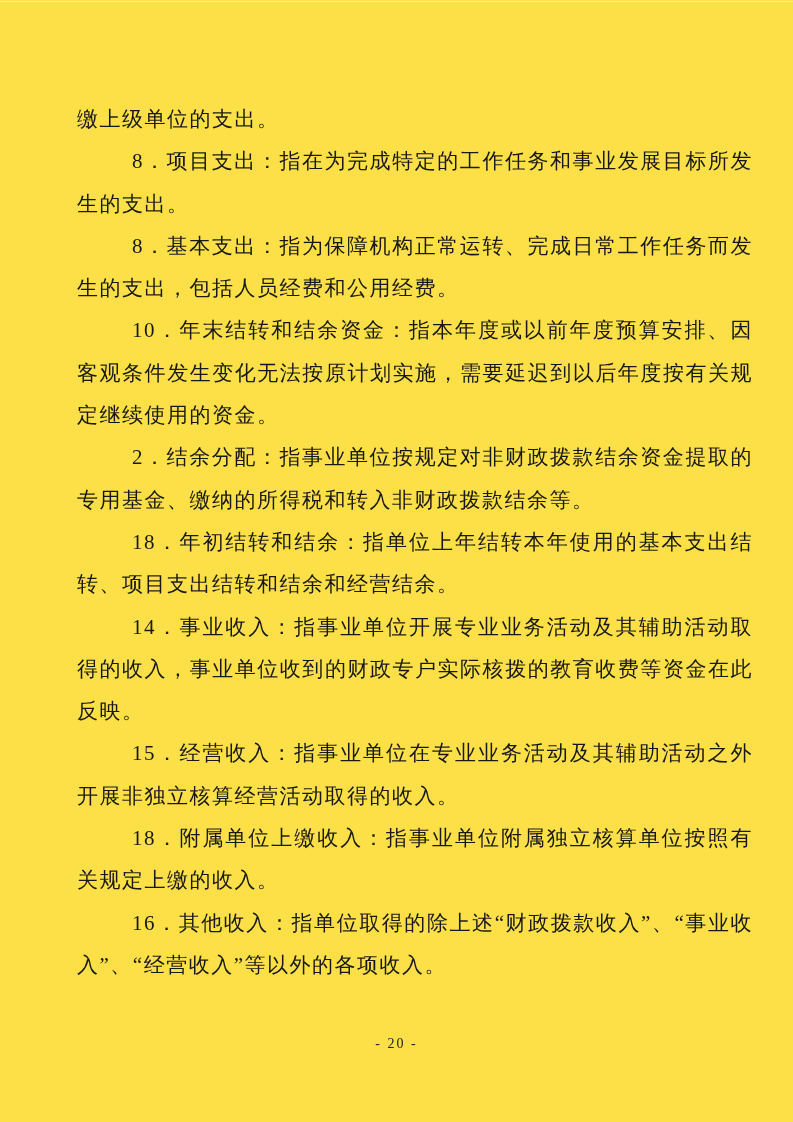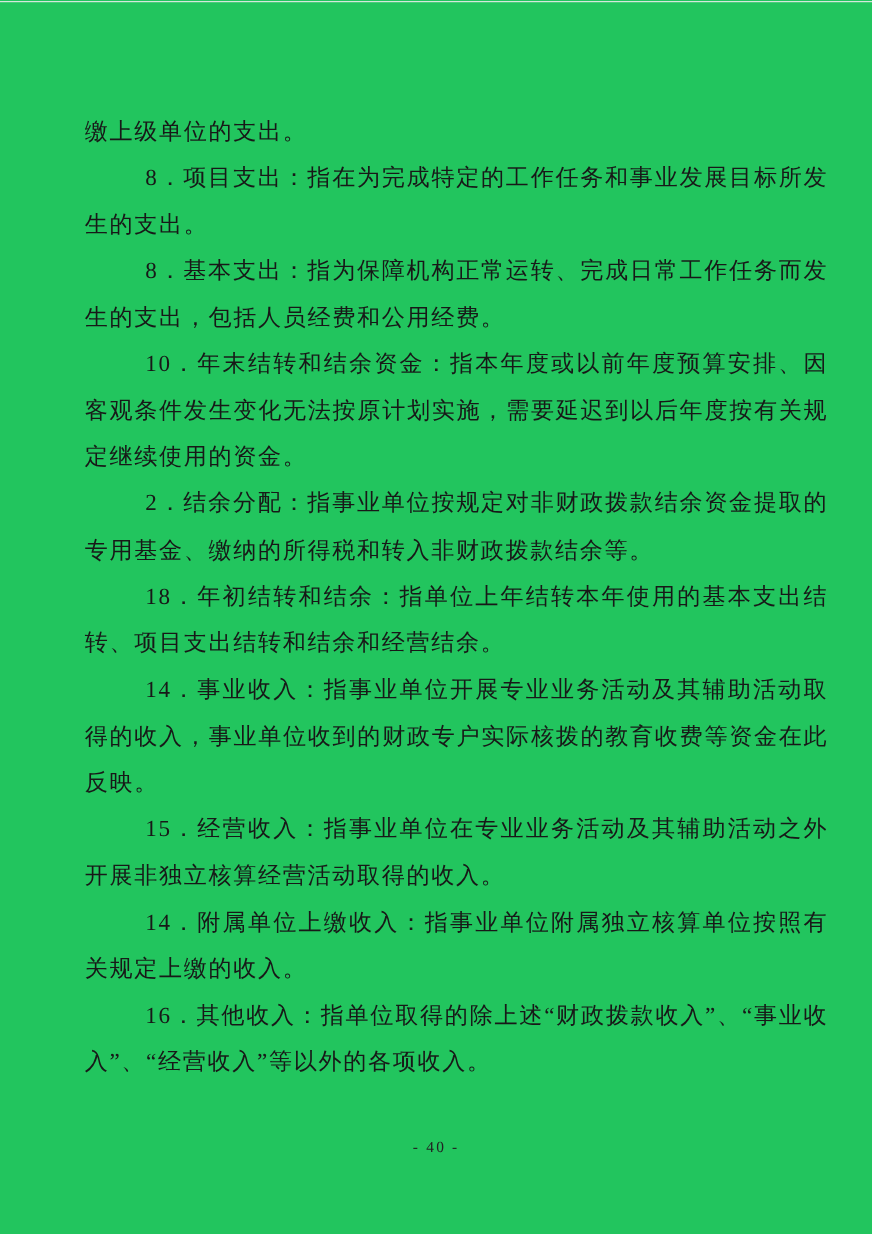--- a/index.html
+++ b/index.html
@@ -4,21 +4,21 @@
 <style>
   html, body {
     margin: 0;
     padding: 0;
     background: #ffffff;
   }
   .page {
     position: relative;
     width: 793px;
     height: 1122px;
-    background: #22c55e;
+    background: #fde047;
     overflow: hidden;
     font-family: "Liberation Serif", "DejaVu Serif", serif;
     color: #181818;
   }
   
   .page::before {
     content: "";
     position: absolute;
     top: 1px;
     left: 0;
@@ -65,17 +65,17 @@
 <div class="page">
   <div class="content">
     <p class="no-indent">缴上级单位的支出。</p>
     <p>8．项目支出：指在为完成特定的工作任务和事业发展目标所发生的支出。</p>
     <p>8．基本支出：指为保障机构正常运转、完成日常工作任务而发生的支出，包括人员经费和公用经费。</p>
     <p>10．年末结转和结余资金：指本年度或以前年度预算安排、因客观条件发生变化无法按原计划实施，需要延迟到以后年度按有关规定继续使用的资金。</p>
     <p>2．结余分配：指事业单位按规定对非财政拨款结余资金提取的专用基金、缴纳的所得税和转入非财政拨款结余等。</p>
     <p>18．年初结转和结余：指单位上年结转本年使用的基本支出结转、项目支出结转和结余和经营结余。</p>
     <p>14．事业收入：指事业单位开展专业业务活动及其辅助活动取得的收入，事业单位收到的财政专户实际核拨的教育收费等资金在此反映。</p>
     <p>15．经营收入：指事业单位在专业业务活动及其辅助活动之外开展非独立核算经营活动取得的收入。</p>
-    <p>14．附属单位上缴收入：指事业单位附属独立核算单位按照有关规定上缴的收入。</p>
+    <p>18．附属单位上缴收入：指事业单位附属独立核算单位按照有关规定上缴的收入。</p>
     <p>16．其他收入：指单位取得的除上述“财政拨款收入”、“事业收入”、“经营收入”等以外的各项收入。</p>
   </div>
-  <div class="footer">- 40 -</div>
+  <div class="footer">- 20 -</div>
 </div>
 
 </body></html>

